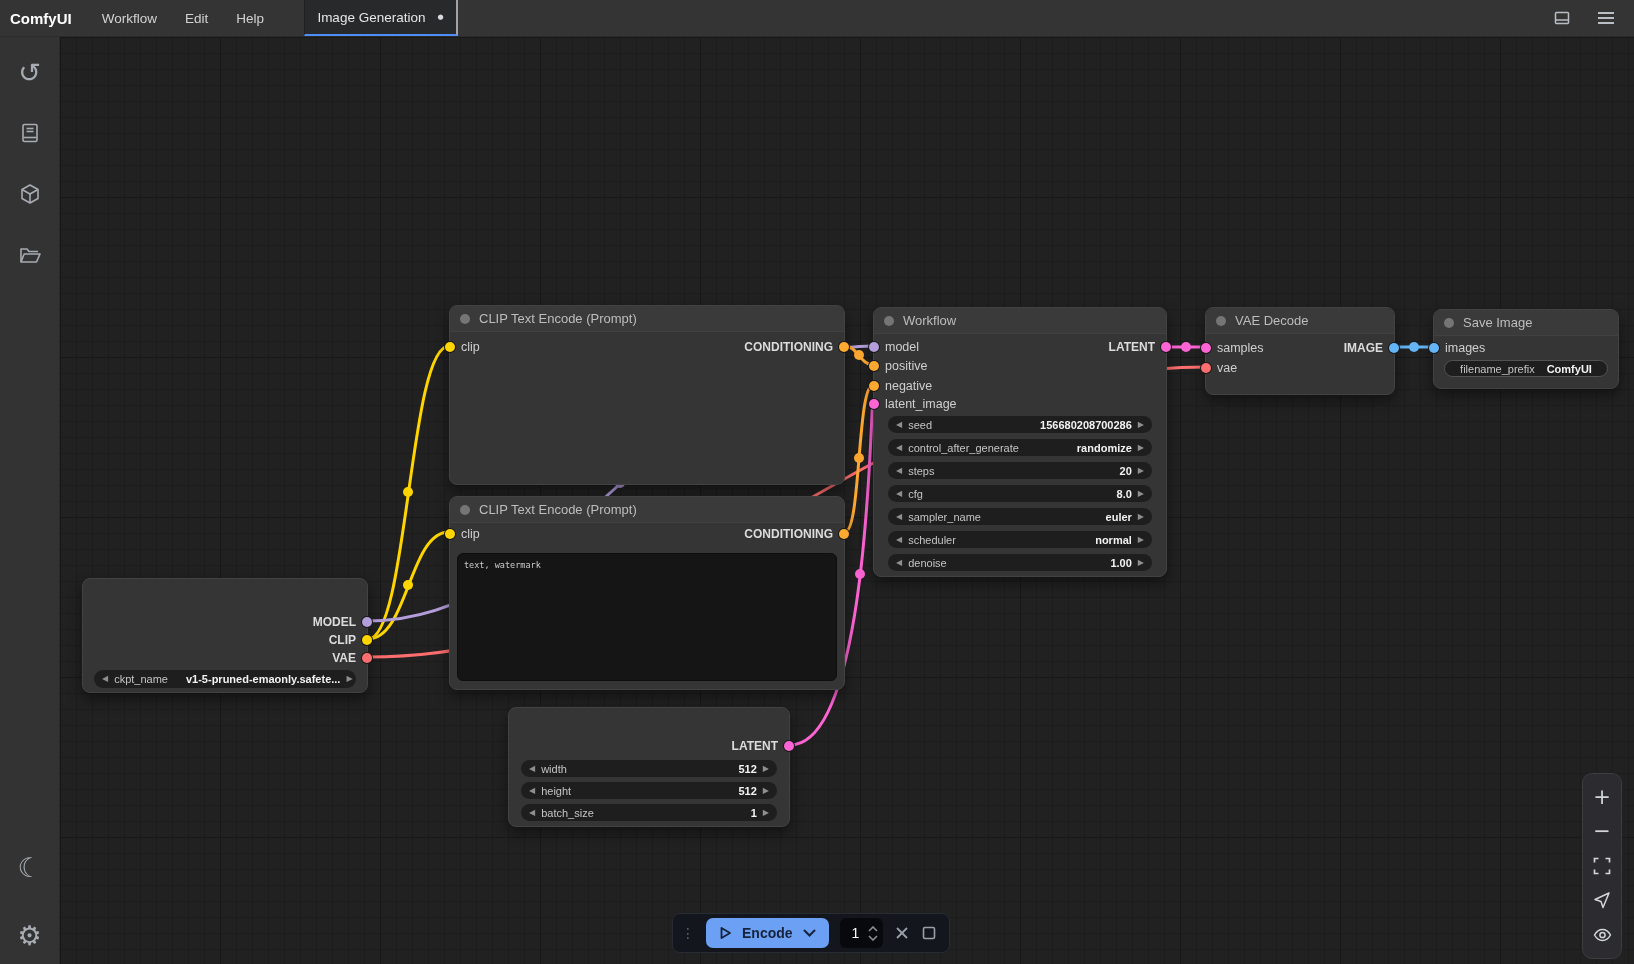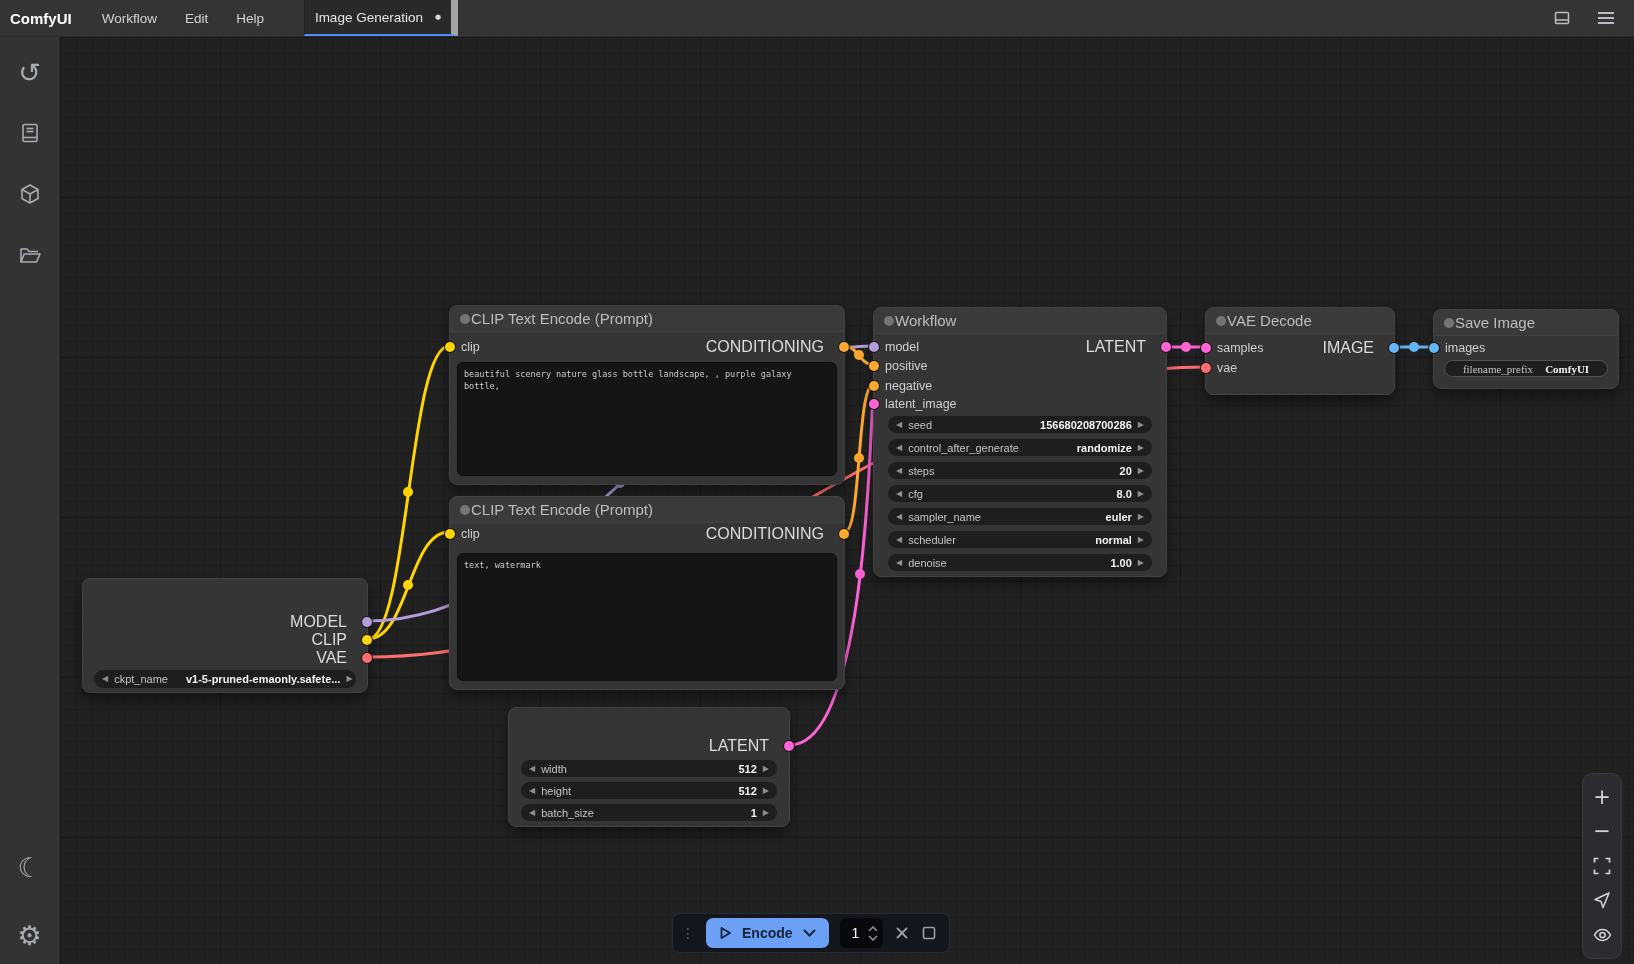--- a/index.html
+++ b/index.html
@@ -9,21 +9,21 @@
   
   .topbar { position:absolute; left:0; top:0; width:1634px; height:37px;
     background:#343434; display:flex; align-items:stretch; z-index:30;
     border-bottom:1px solid #2b2b2b; }
   .logo { display:flex; align-items:center; padding:0 16px 0 10px;
     color:#ffffff; font-weight:bold; font-size:15px; }
   .menu-item { display:flex; align-items:center; padding:0 14px;
     color:#d2d2d2; font-size:13.5px; cursor:default; }
   .wf-tab { margin-left:26px; width:154px; display:flex; align-items:center;
     justify-content:center; gap:12px; background:#28292b;
-    border-left:1px solid #1f1f1f; border-right:7px solid #a3a3a3;
+    border-left:1px solid #1f1f1f; border-right:2px solid #a3a3a3;
     border-bottom:2px solid #4f8df6; color:#e6e6e6; font-size:13.5px; }
   .wf-tab .moddot { font-size:7px; color:#d6dade;
     font-family:"DejaVu Sans", sans-serif; }
   .topbar-right { margin-left:auto; display:flex; align-items:center;
     gap:24px; padding-right:18px; }
   .tb-icon { width:20px; height:20px; display:flex; align-items:center;
     justify-content:center; color:#b9bec4; }
 
   
   .sidebar { position:absolute; left:0; top:37px; width:60px; bottom:0;
@@ -44,47 +44,47 @@
       linear-gradient(to bottom,#181818 1px,transparent 1px),
       linear-gradient(to right,#1c1c1c 1px,transparent 1px),
       linear-gradient(to bottom,#1c1c1c 1px,transparent 1px);
     background-size:160px 160px,160px 160px,16px 16px,16px 16px; }
   svg.wires { position:absolute; left:0; top:0; z-index:1; }
 
   
   .node { position:absolute; z-index:2; background:#353535;
     border:1px solid #424242; border-radius:8px;
     box-shadow:0 6px 14px rgba(0,0,0,.45); }
-  .node-title { height:26px; display:flex; align-items:center; gap:1px;
+  .node-title { height:26px; display:flex; align-items:center; gap:9px;
     padding:0 10px; background:#3a3a3a; border-radius:7px 7px 0 0;
-    border-bottom:1px solid #414141; color:#bdbdbd; font-size:15px; }
+    border-bottom:1px solid #414141; color:#bdbdbd; font-size:13px; }
   .collapse-dot { width:10px; height:10px; border-radius:50%;
     background:#757575; flex:0 0 auto; }
   .slot-row { position:absolute; left:0; right:0; height:18px; }
   .slot-dot { position:absolute; top:50%; width:10px; height:10px;
     border-radius:50%; transform:translateY(-50%);
     box-shadow:0 0 0 1px #191919; }
   .slot-dot.in  { left:-5px; }
   .slot-dot.out { right:-5px; }
   .slot-lbl { position:absolute; top:50%; transform:translateY(-50%);
     font-size:12.5px; color:#cfcfcf; white-space:nowrap; }
   .slot-lbl.in  { left:11px; }
-  .slot-lbl.out { right:20px; font-weight:normal; font-size:16px; color:#dcdcdc; }
+  .slot-lbl.out { right:11px; font-weight:bold; font-size:12px; color:#dcdcdc; }
   .widgets { position:absolute; left:14px; right:14px; }
   .widget { height:17px; display:flex; align-items:center; gap:6px;
     background:#1e1e1e; border-radius:9px; padding:0 8px;
     font-size:11px; color:#c4c4c4; }
   .widget .arr { font-family:"DejaVu Sans", sans-serif; font-size:8px;
     color:#8f8f8f; line-height:1; }
   .widget .wname { flex:1; white-space:nowrap; overflow:hidden; }
   .widget.left-val .wname { flex:0 0 auto; }
   .widget.left-val .wval { margin-right:auto; margin-left:12px; }
   .widget .wval { font-weight:bold; color:#f2f2f2; white-space:nowrap; }
   .widget.textw { justify-content:center; gap:12px; border:1px solid #525252;
-    background:#1e1e1e;font-family:Liberation Serif, serif; }
+    background:#1e1e1e; }
   .ta { position:absolute; left:7px; right:7px; bottom:8px; top:56px;
     background:#151515; border:1px solid #0e0e0e; border-radius:6px;
     padding:5px 6px; font-family:"DejaVu Sans Mono", monospace;
     font-size:8.5px; line-height:1.45; color:#cccccc;
     white-space:pre-wrap; word-break:break-word; }
 
   
   .queuebar { position:absolute; left:672px; top:913px; width:278px; height:40px;
     background:#13161d; border:1px solid #272b33; border-radius:8px;
     display:flex; align-items:center; padding:0 12px 0 8px; gap:11px; z-index:40; }
@@ -200,21 +200,20 @@
     <div class="node-title">
       <span class="collapse-dot"></span>
       <span>CLIP Text Encode (Prompt)</span>
     </div>
     <div class="slot-row" style="top:32px">
       <span class="slot-dot in" style="background:#FFD500"></span>
       <span class="slot-lbl in">clip</span>
       <span class="slot-lbl out">CONDITIONING</span>
       <span class="slot-dot out" style="background:#FFA931"></span>
     </div>
-    <div class="ta">beautiful scenery nature glass bottle landscape, , purple galaxy bottle,</div>
   </div>
 
   <div class="node" style="left:389px;top:459px;width:396px;height:194px">
     <div class="node-title">
       <span class="collapse-dot"></span>
       <span>CLIP Text Encode (Prompt)</span>
     </div>
     <div class="slot-row" style="top:28px">
       <span class="slot-dot in" style="background:#FFD500"></span>
       <span class="slot-lbl in">clip</span>

